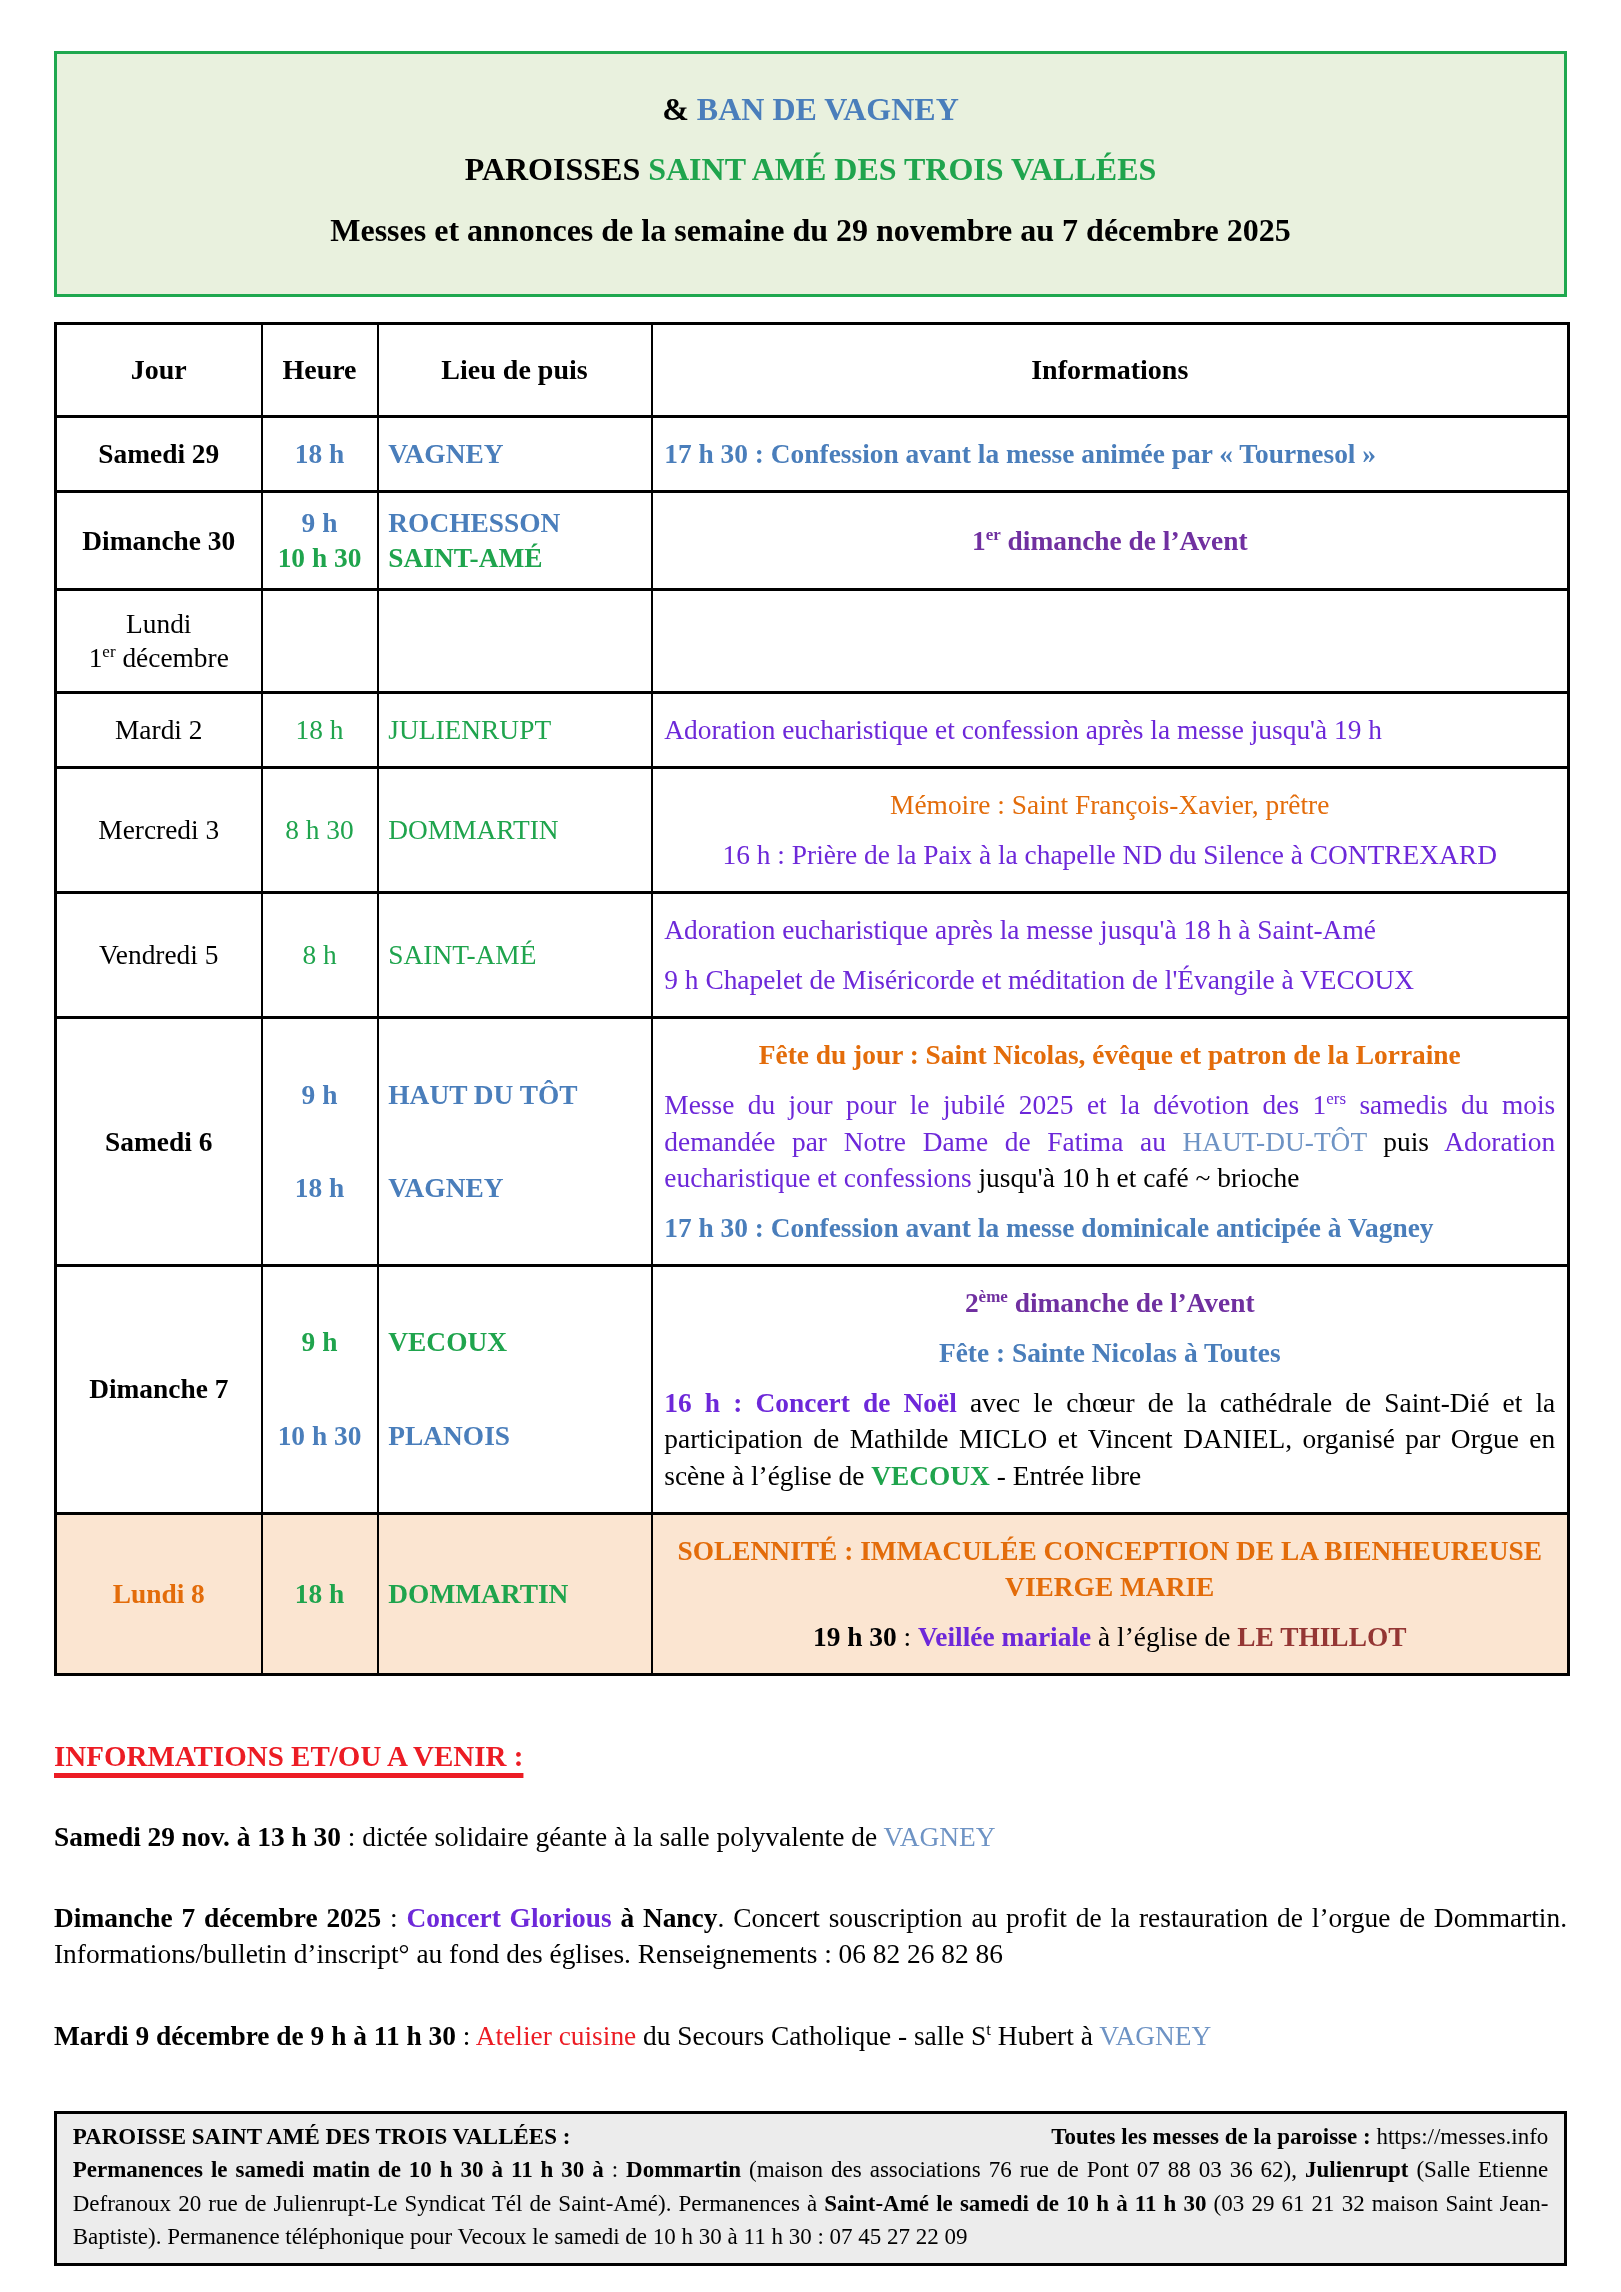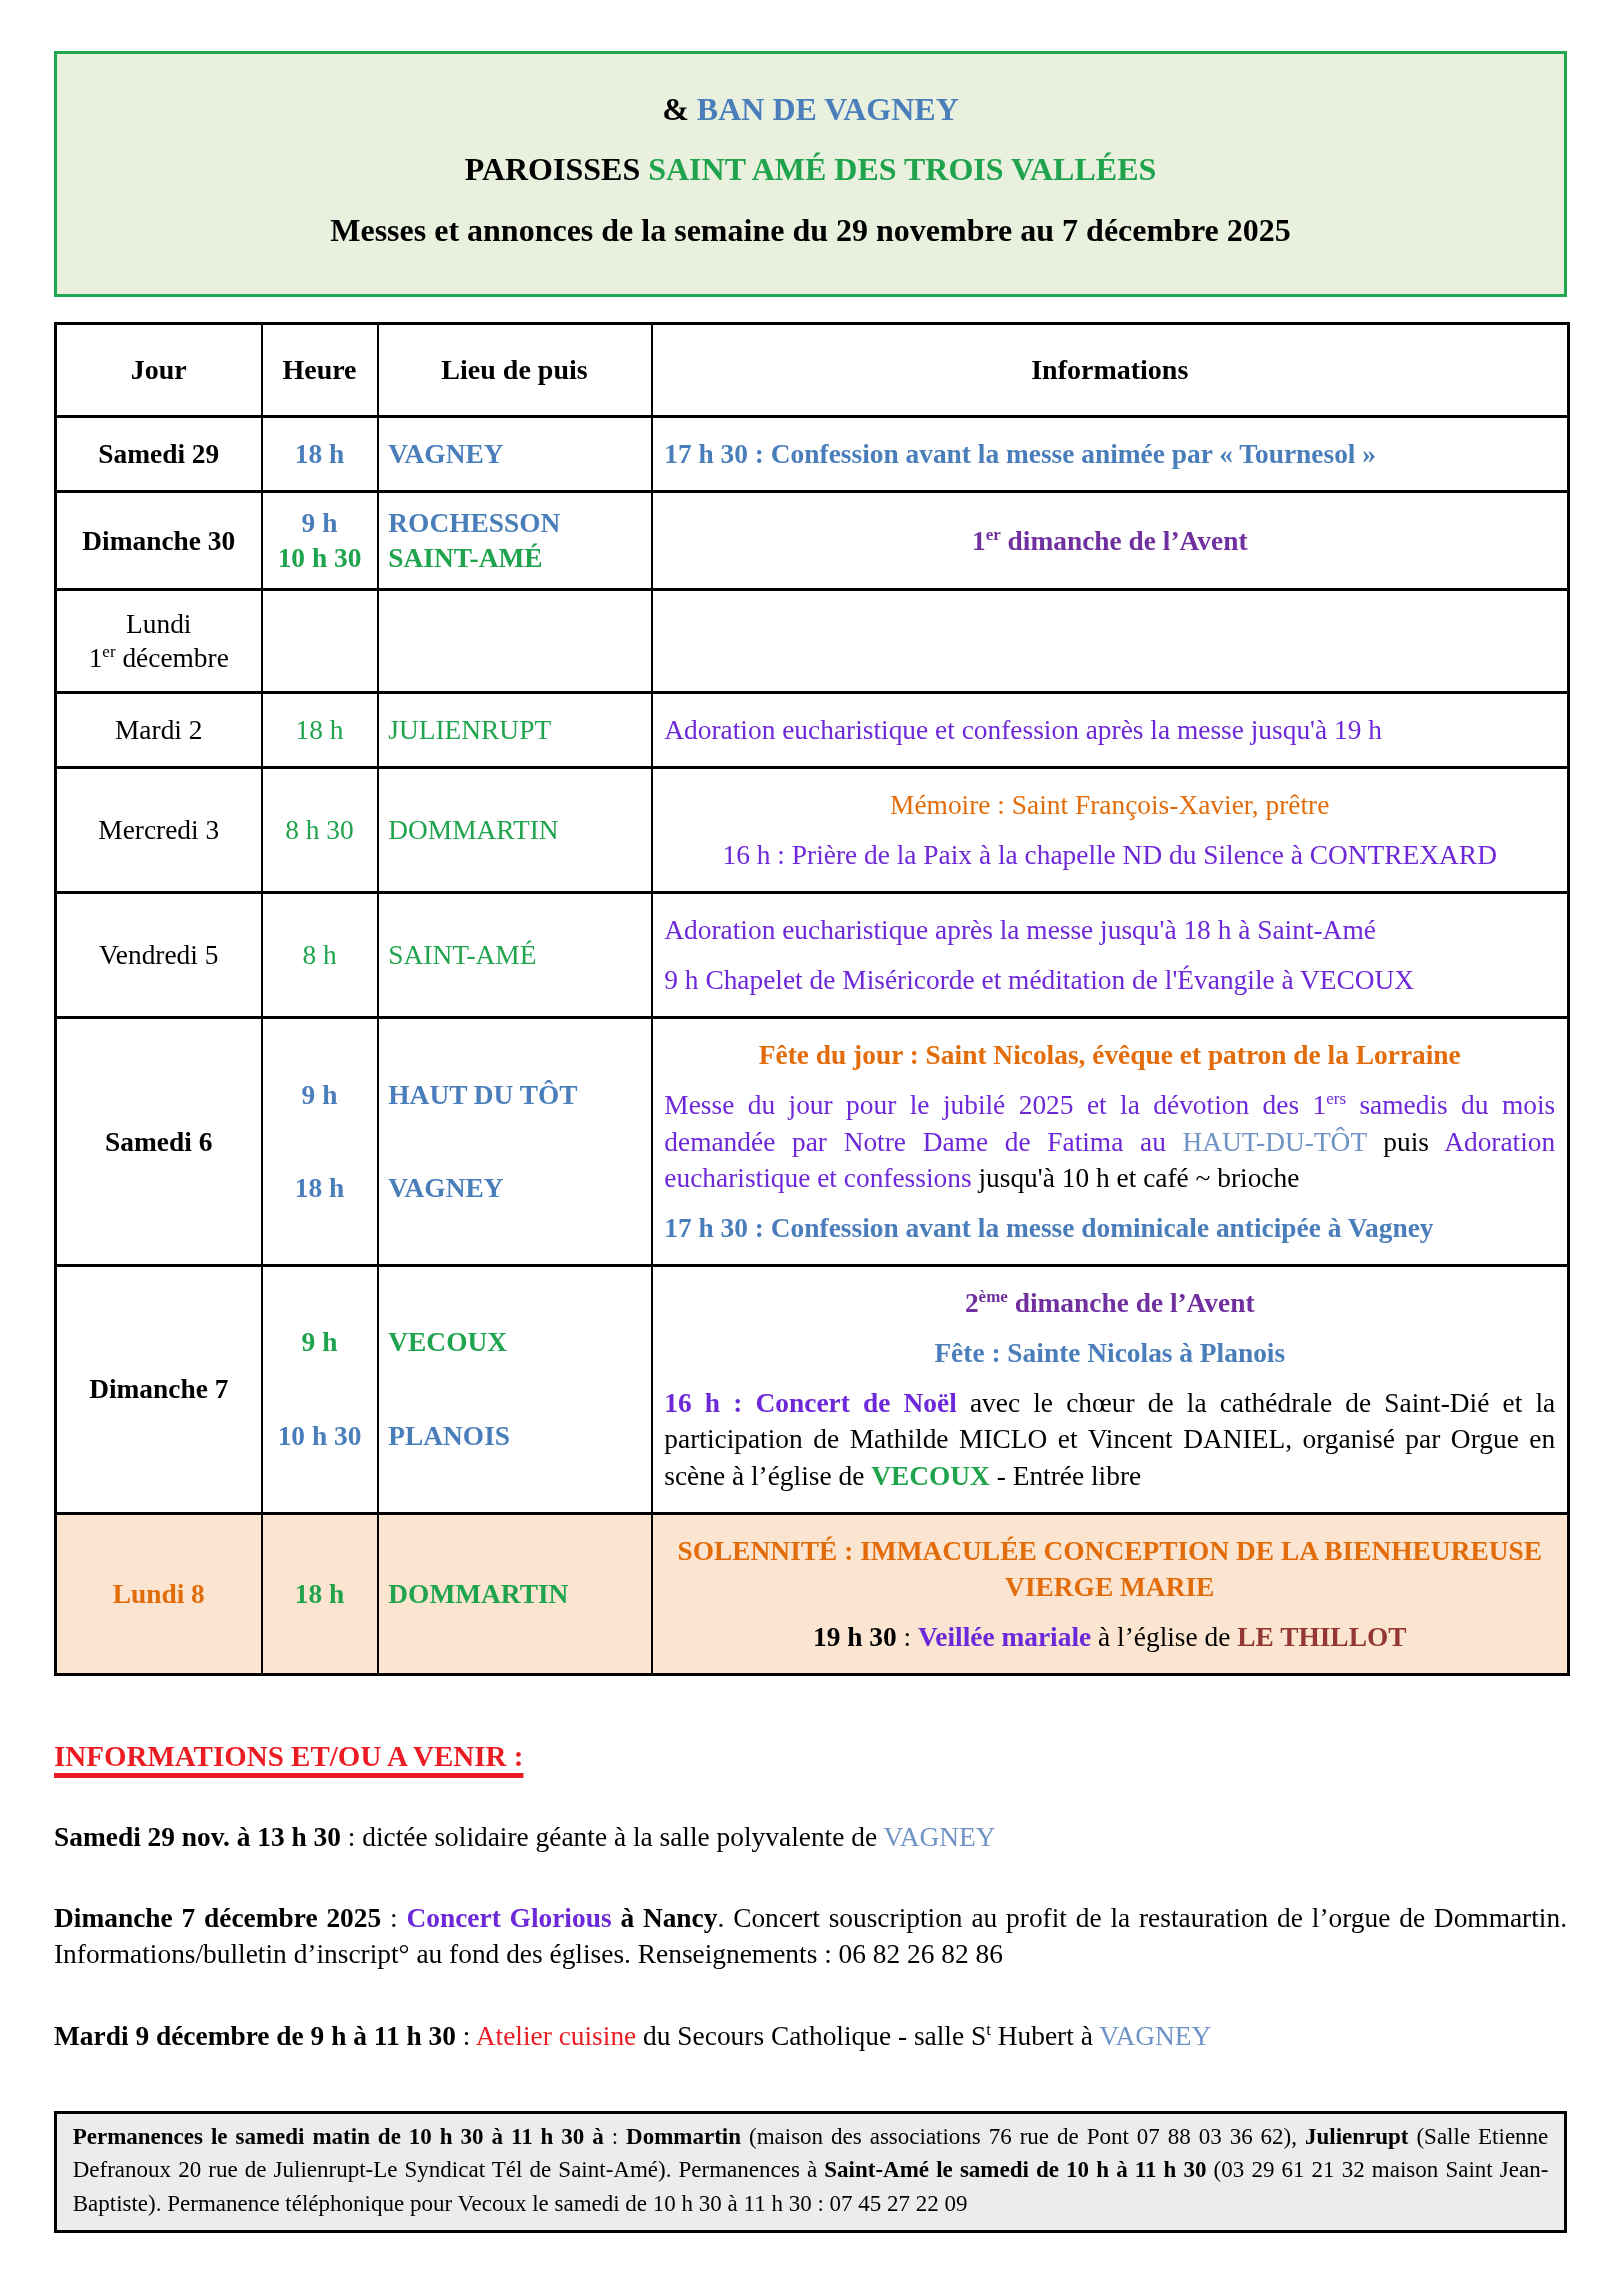--- a/index.html
+++ b/index.html
@@ -230,21 +230,21 @@
             </div>
           </td>
           <td class="lieu-cell">
             <div class="stack spread" style="min-height: 187px;">
               <div class="cell-line"><span class="c-green b">VECOUX</span></div>
               <div class="cell-line"><span class="c-blue b">PLANOIS</span></div>
             </div>
           </td>
           <td class="info-cell">
             <p style="text-align: center;"><span class="c-purple b">2</span><sup class="c-purple b">ème</sup><span class="c-purple b"> dimanche de l’Avent</span></p>
-            <p style="text-align: center;"><span class="c-blue b">Fête : Sainte Nicolas à Planois</span></p>
+            <p style="text-align: center;"><span class="c-blue b">Fête : Sainte Nicolas à Toutes</span></p>
             <p style="text-align: justify;"><span class="c-cyan b">16 h</span><span class="c-cyan b"> : </span><span class="c-cyan b">Concert de Noël</span><span> avec le chœur de la cathédrale de Saint-Dié et la participation de Mathilde MICLO et Vincent DANIEL, organisé par Orgue en scène à l’église de </span><span class="c-green b">VECOUX</span><span> - Entrée libre</span></p>
           </td>
         </tr>
         <tr class="bg-peach" style="height: 123px;">
           <td class="day-cell">
             <div class="stack">
               <div class="cell-line"><span class="c-orange b">Lundi 8</span></div>
             </div>
           </td>
           <td class="heure-cell">
@@ -266,18 +266,22 @@
   </table>
 
   <div class="info-section">
     <p class="info-heading"><span class="c-red b u">INFORMATIONS ET/OU A VENIR :</span></p>
     <p class="info-para" style="text-align: left;"><span class="b">Samedi 29 nov. à 13 h 30</span><span> : dictée solidaire géante à la salle polyvalente de </span><span class="c-lblue">VAGNEY</span></p>
     <p class="info-para" style="text-align: justify;"><span class="b">Dimanche 7 décembre 2025</span><span> : </span><span class="c-cyan b">Concert Glorious</span><span class="b"> à Nancy</span><span>. Concert souscription au profit de la restauration de l’orgue de Dommartin. Informations/bulletin d’inscript° au fond des églises. Renseignements : 06 82 26 82 86</span></p>
     <p class="info-para" style="text-align: left;"><span class="b">Mardi 9 décembre de 9 h à 11 h 30</span><span> : </span><span class="c-red">Atelier cuisine</span><span> du Secours Catholique - salle S</span><sup>t</sup><span> Hubert à </span><span class="c-lblue">VAGNEY</span></p>
   </div>
 
   <div class="footer-box">
+    <div class="f-row">
+      <span><span class="b">PAROISSE SAINT AMÉ DES TROIS VALLÉES :</span></span>
+      <span><span class="b">Toutes les messes de la paroisse :</span><span> </span><span>https://messes.info</span></span>
+    </div>
     <p class="f-just" style="text-align: justify;"><span class="b">Permanences le samedi matin de 10 h 30 à 11 h 30 à</span><span> : </span><span class="b">Dommartin</span><span> (maison des associations 76 rue de Pont 07 88 03 36 62), </span><span class="b">Julienrupt</span><span> (Salle Etienne Defranoux 20 rue de Julienrupt-Le Syndicat Tél de Saint-Amé). Permanences à </span><span class="b">Saint-Amé le samedi de 10 h à 11 h 30</span><span> (03 29 61 21 32 maison Saint Jean-Baptiste). Permanence téléphonique pour Vecoux le samedi de 10 h 30 à 11 h 30 : 07 45 27 22 09</span></p>
 
   </div>
 
 </div>
 
 
 </body></html>

